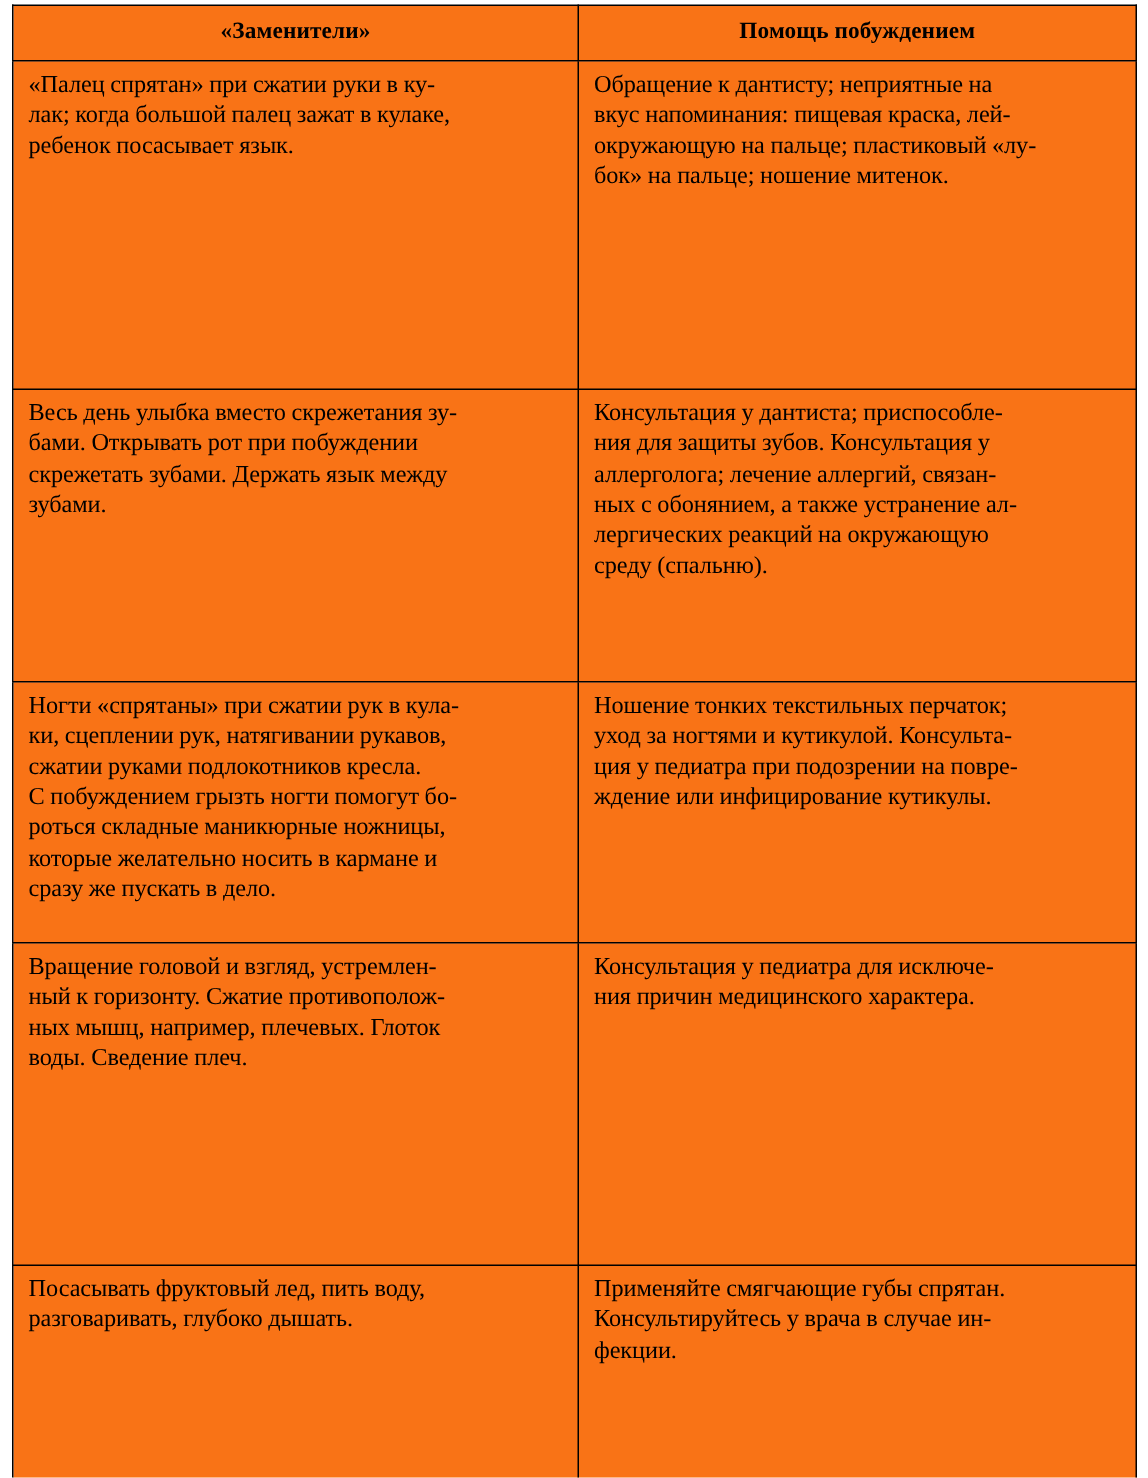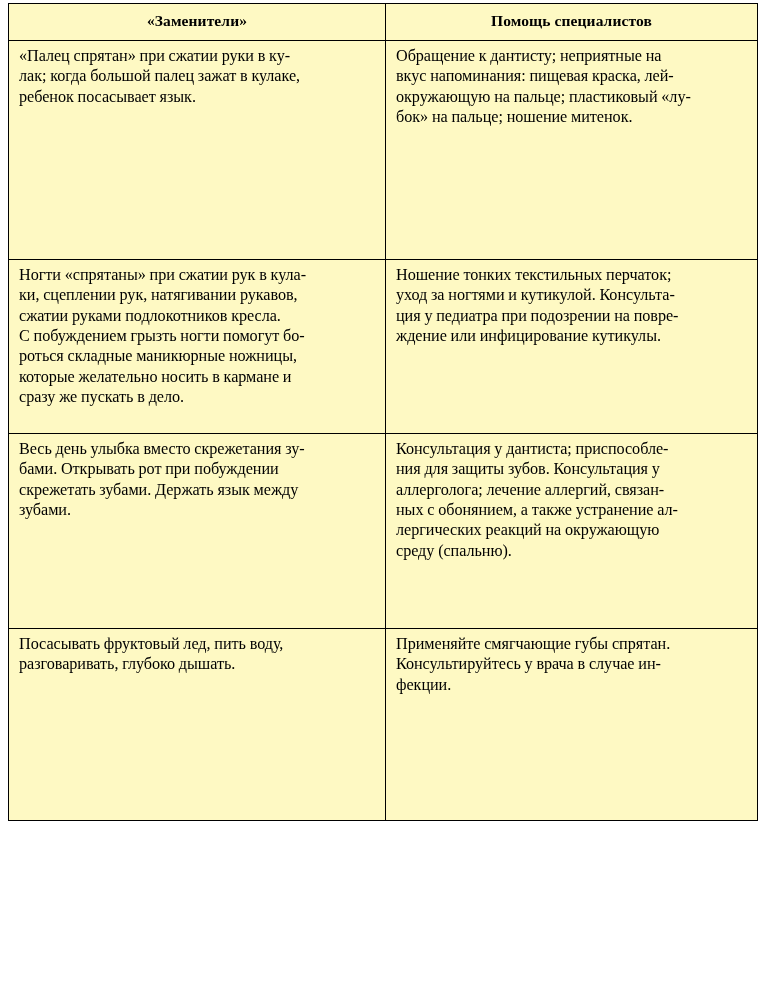--- a/index.html
+++ b/index.html
@@ -34,21 +34,21 @@
   }
 
   table.data-table col.col-left  { width: 377px; }
   table.data-table col.col-right { width: 372px; }
 
   table.data-table th,
   table.data-table td {
     border: 1.6px solid #000000;
     vertical-align: top;
     padding: 0;
-    background: #fef9c3;
+    background: #f97316;
   }
 
   
   table.data-table thead th {
     height: 30px;
     text-align: center;
     vertical-align: middle;
     font-weight: bold;
     font-size: 15.5px;
     letter-spacing: 0.1px;
@@ -83,37 +83,54 @@
 
   <table class="data-table">
     <colgroup>
       <col class="col-left">
       <col class="col-right">
     </colgroup>
 
     <thead>
       <tr>
         <th>«Заменители»</th>
-        <th>Помощь специалистов</th>
+        <th>Помощь побуждением</th>
       </tr>
     </thead>
 
     <tbody>
 
       <tr data-row="0">
         <td>
           <div class="cell-text">«Палец спрятан» при сжатии руки в ку-
 лак; когда большой палец зажат в кулаке,
 ребенок посасывает язык.</div>
         </td>
         <td>
           <div class="cell-text">Обращение к дантисту; неприятные на
 вкус напоминания: пищевая краска, лей-
 окружающую на пальце; пластиковый «лу-
 бок» на пальце; ношение митенок.</div>
+        </td>
+      </tr>
+
+      <tr data-row="2">
+        <td>
+          <div class="cell-text">Весь день улыбка вместо скрежетания зу-
+бами. Открывать рот при побуждении
+скрежетать зубами. Держать язык между
+зубами.</div>
+        </td>
+        <td>
+          <div class="cell-text">Консультация у дантиста; приспособле-
+ния для защиты зубов. Консультация у
+аллерголога; лечение аллергий, связан-
+ных с обонянием, а также устранение ал-
+лергических реакций на окружающую
+среду (спальню).</div>
         </td>
       </tr>
 
       <tr data-row="1">
         <td>
           <div class="cell-text">Ногти «спрятаны» при сжатии рук в кула-
 ки, сцеплении рук, натягивании рукавов,
 сжатии руками подлокотников кресла.
 С побуждением грызть ногти помогут бо-
 роться складные маникюрные ножницы,
@@ -121,37 +138,32 @@
 сразу же пускать в дело.</div>
         </td>
         <td>
           <div class="cell-text">Ношение тонких текстильных перчаток;
 уход за ногтями и кутикулой. Консульта-
 ция у педиатра при подозрении на повре-
 ждение или инфицирование кутикулы.</div>
         </td>
       </tr>
 
-      <tr data-row="2">
+      <tr data-row="3">
         <td>
-          <div class="cell-text">Весь день улыбка вместо скрежетания зу-
-бами. Открывать рот при побуждении
-скрежетать зубами. Держать язык между
-зубами.</div>
+          <div class="cell-text">Вращение головой и взгляд, устремлен-
+ный к горизонту. Сжатие противополож-
+ных мышц, например, плечевых. Глоток
+воды. Сведение плеч.</div>
         </td>
         <td>
-          <div class="cell-text">Консультация у дантиста; приспособле-
-ния для защиты зубов. Консультация у
-аллерголога; лечение аллергий, связан-
-ных с обонянием, а также устранение ал-
-лергических реакций на окружающую
-среду (спальню).</div>
+          <div class="cell-text">Консультация у педиатра для исключе-
+ния причин медицинского характера.</div>
         </td>
       </tr>
-
 
       <tr data-row="4">
         <td>
           <div class="cell-text">Посасывать фруктовый лед, пить воду,
 разговаривать, глубоко дышать.</div>
         </td>
         <td>
           <div class="cell-text">Применяйте смягчающие губы спрятан.
 Консультируйтесь у врача в случае ин-
 фекции.</div>

